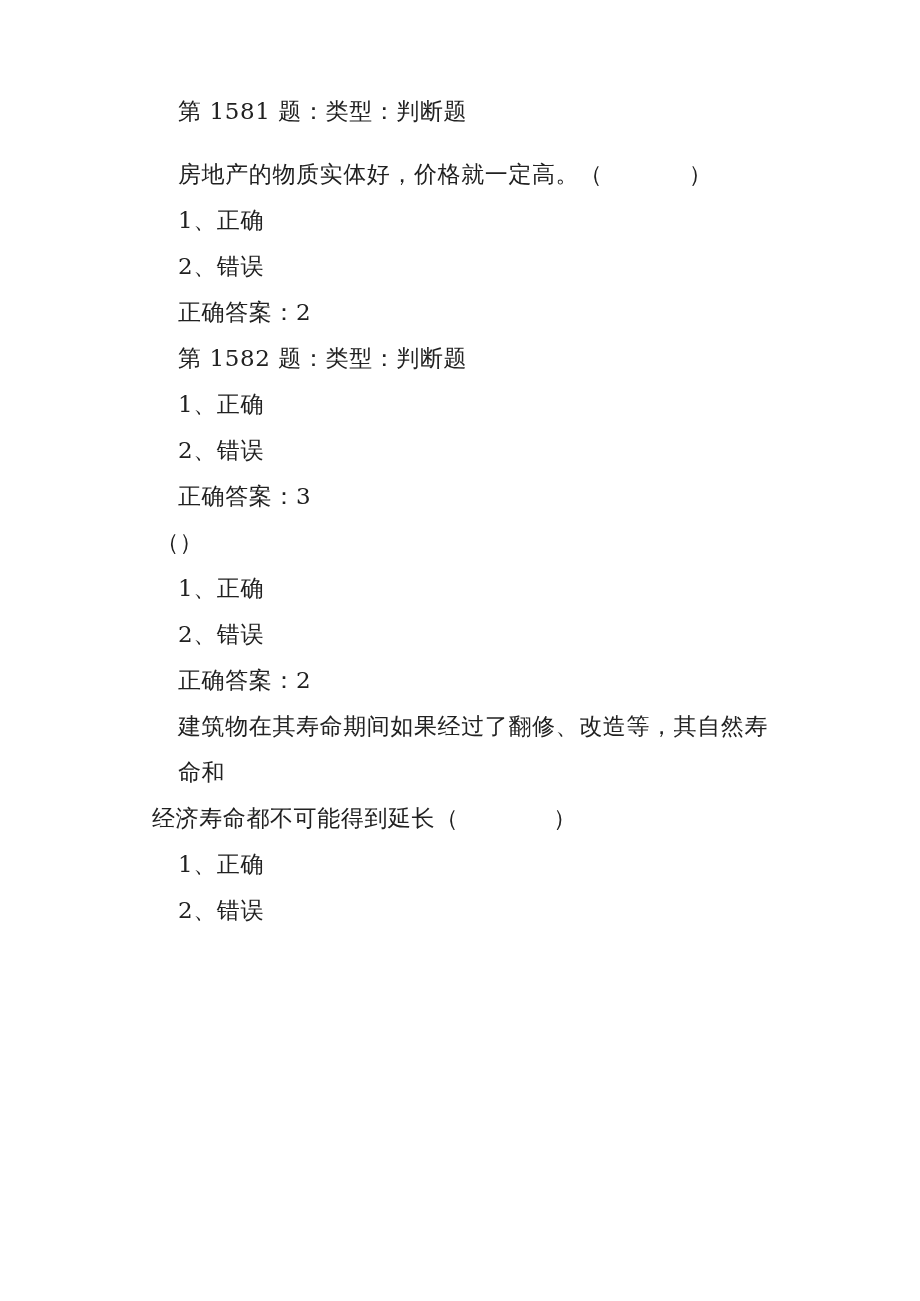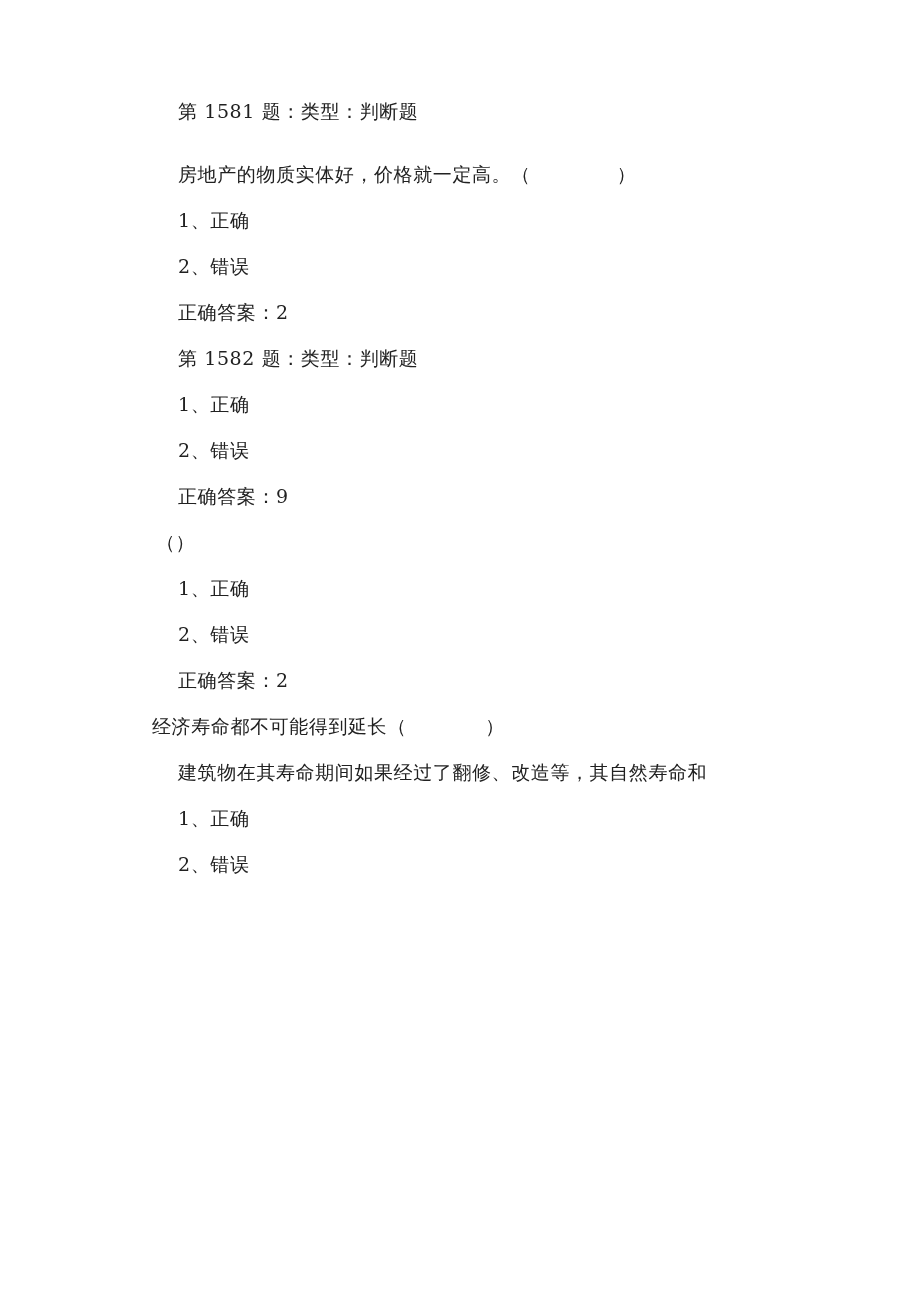--- a/index.html
+++ b/index.html
@@ -21,21 +21,21 @@
     height: 1301px;
     background: #ffffff;
     box-sizing: border-box;
     padding: 88px 152px 0 152px;
   }
   .doc {
     width: 616px;
   }
   
   .line {
-    font-size: 19px;
+    font-size: 23px;
     line-height: 46px;
     letter-spacing: 0.6px;
     color: #212121;
     white-space: pre-wrap;
     word-break: break-all;
     margin: 0;
   }
   
   .q-head {
     padding-left: 26px;
@@ -85,31 +85,31 @@
       <p class="line q-body"><span>房地产的物质实体好，价格就一定高。（</span><span class="blankspace"></span><span>）</span></p>
       <p class="line opt">1、正确</p>
       <p class="line opt">2、错误</p>
       <p class="line ans">正确答案：2</p>
     </div>
 
     <div>
       <p class="line q-head">第 1582 题：类型：判断题</p>
       <p class="line opt">1、正确</p>
       <p class="line opt">2、错误</p>
-      <p class="line ans">正确答案：9</p>
+      <p class="line ans">正确答案：3</p>
     </div>
 
     <div>
       <p class="line tail-paren">（）</p>
       <p class="line opt">1、正确</p>
       <p class="line opt">2、错误</p>
       <p class="line ans">正确答案：2</p>
     </div>
 
     <div>
+      <p class="line q-body">建筑物在其寿命期间如果经过了翻修、改造等，其自然寿命和</p>
       <p class="line q-body hang" style="text-indent:0;"><span>经济寿命都不可能得到延长（　　　　）</span></p>
-      <p class="line q-body">建筑物在其寿命期间如果经过了翻修、改造等，其自然寿命和</p>
       <p class="line opt">1、正确</p>
       <p class="line opt">2、错误</p>
     </div>
 
   </div>
 </div>
 
 </body></html>

